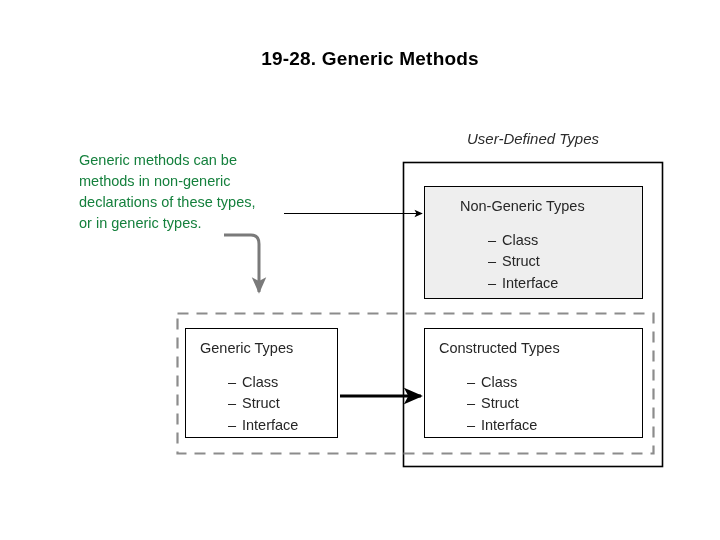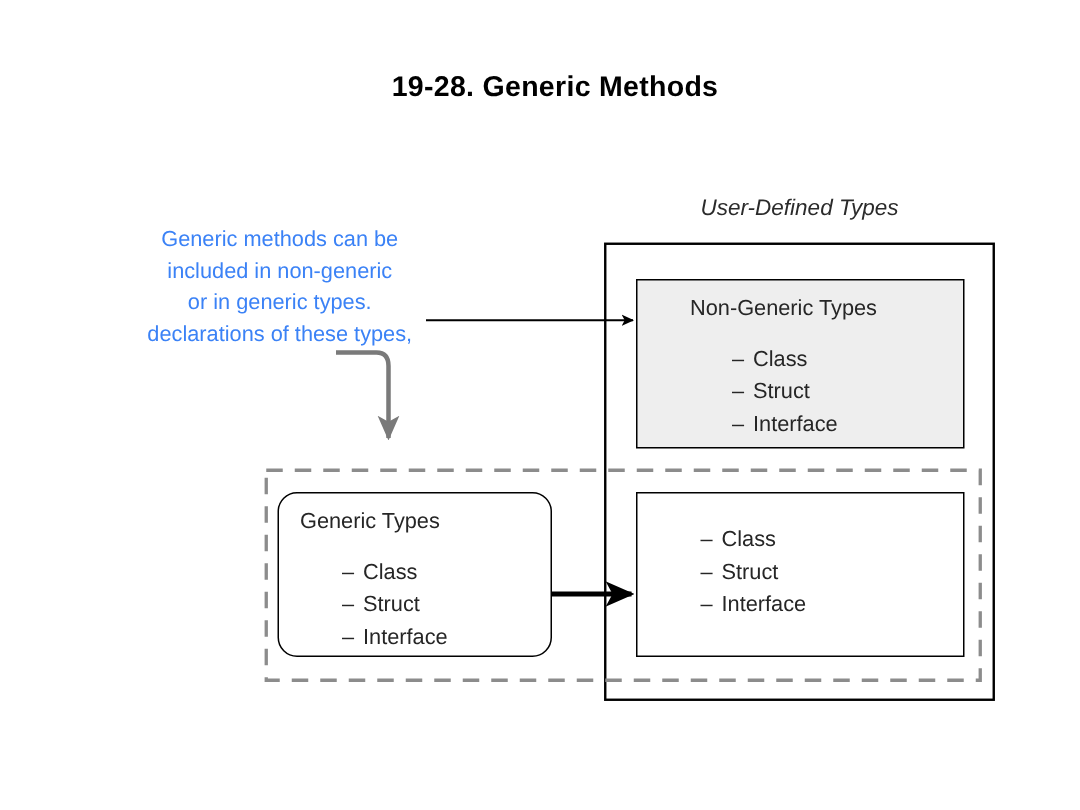--- a/index.html
+++ b/index.html
@@ -36,22 +36,21 @@
   }
 
   
   #annotation {
     position: absolute;
     left: 79px;
     top: 150px;
     width: 215px;
     font-size: 14.5px;
     line-height: 21px;
-    color: #3b82f6;
-    text-align: center;
+    color: #15803d;
   }
   #annotation .ln { display: block; white-space: nowrap; }
 
   
   #diagram-layer {
     position: absolute;
     left: 0;
     top: 0;
     width: 720px;
     height: 540px;
@@ -101,45 +100,44 @@
     left: 424px;
     top: 186px;
     width: 219px;
     height: 113px;
     background: #eeeeee;
     padding-left: 35px;
   }
   #box-generic {
     left: 185px;
     top: 328px;
-    width: 183px;
+    width: 153px;
     height: 110px;
     background: #ffffff;
-    border-radius: 13px;
   }
   #box-constructed {
     left: 424px;
     top: 328px;
     width: 219px;
     height: 110px;
     background: #ffffff;
   }
 </style>
 </head>
 <body>
 
 <div id="slide">
 
   <div id="slide-title">19-28. Generic Methods</div>
 
   <div id="annotation">
     <span class="ln">Generic methods can be</span>
-    <span class="ln">included in non-generic</span>
+    <span class="ln">methods in non-generic</span>
+    <span class="ln">declarations of these types,</span>
     <span class="ln">or in generic types.</span>
-    <span class="ln">declarations of these types,</span>
   </div>
 
   <svg id="diagram-layer" viewBox="0 0 720 540">
     <defs>
       <marker id="arrow-thin" viewBox="0 0 10 10" refX="9" refY="5" markerWidth="7" markerHeight="7" orient="auto-start-reverse">
         <path d="M 0 0.6 L 10 5 L 0 9.4 L 2.4 5 Z" fill="#000000"></path>
       </marker>
       <marker id="arrow-thick" viewBox="0 0 10 10" refX="9" refY="5" markerWidth="6" markerHeight="6" orient="auto-start-reverse">
         <path d="M 0 0.6 L 10 5 L 0 9.4 L 2.4 5 Z" fill="#000000"></path>
       </marker>
@@ -173,20 +171,21 @@
   <div class="type-box" id="box-generic">
     <span class="box-title">Generic Types</span>
     <ul>
       <li><span class="dash">–</span><span>Class</span></li>
       <li><span class="dash">–</span><span>Struct</span></li>
       <li><span class="dash">–</span><span>Interface</span></li>
     </ul>
   </div>
 
   <div class="type-box" id="box-constructed">
+    <span class="box-title">Constructed Types</span>
     <ul>
       <li><span class="dash">–</span><span>Class</span></li>
       <li><span class="dash">–</span><span>Struct</span></li>
       <li><span class="dash">–</span><span>Interface</span></li>
     </ul>
   </div>
 
 </div>
 
 </body></html>

